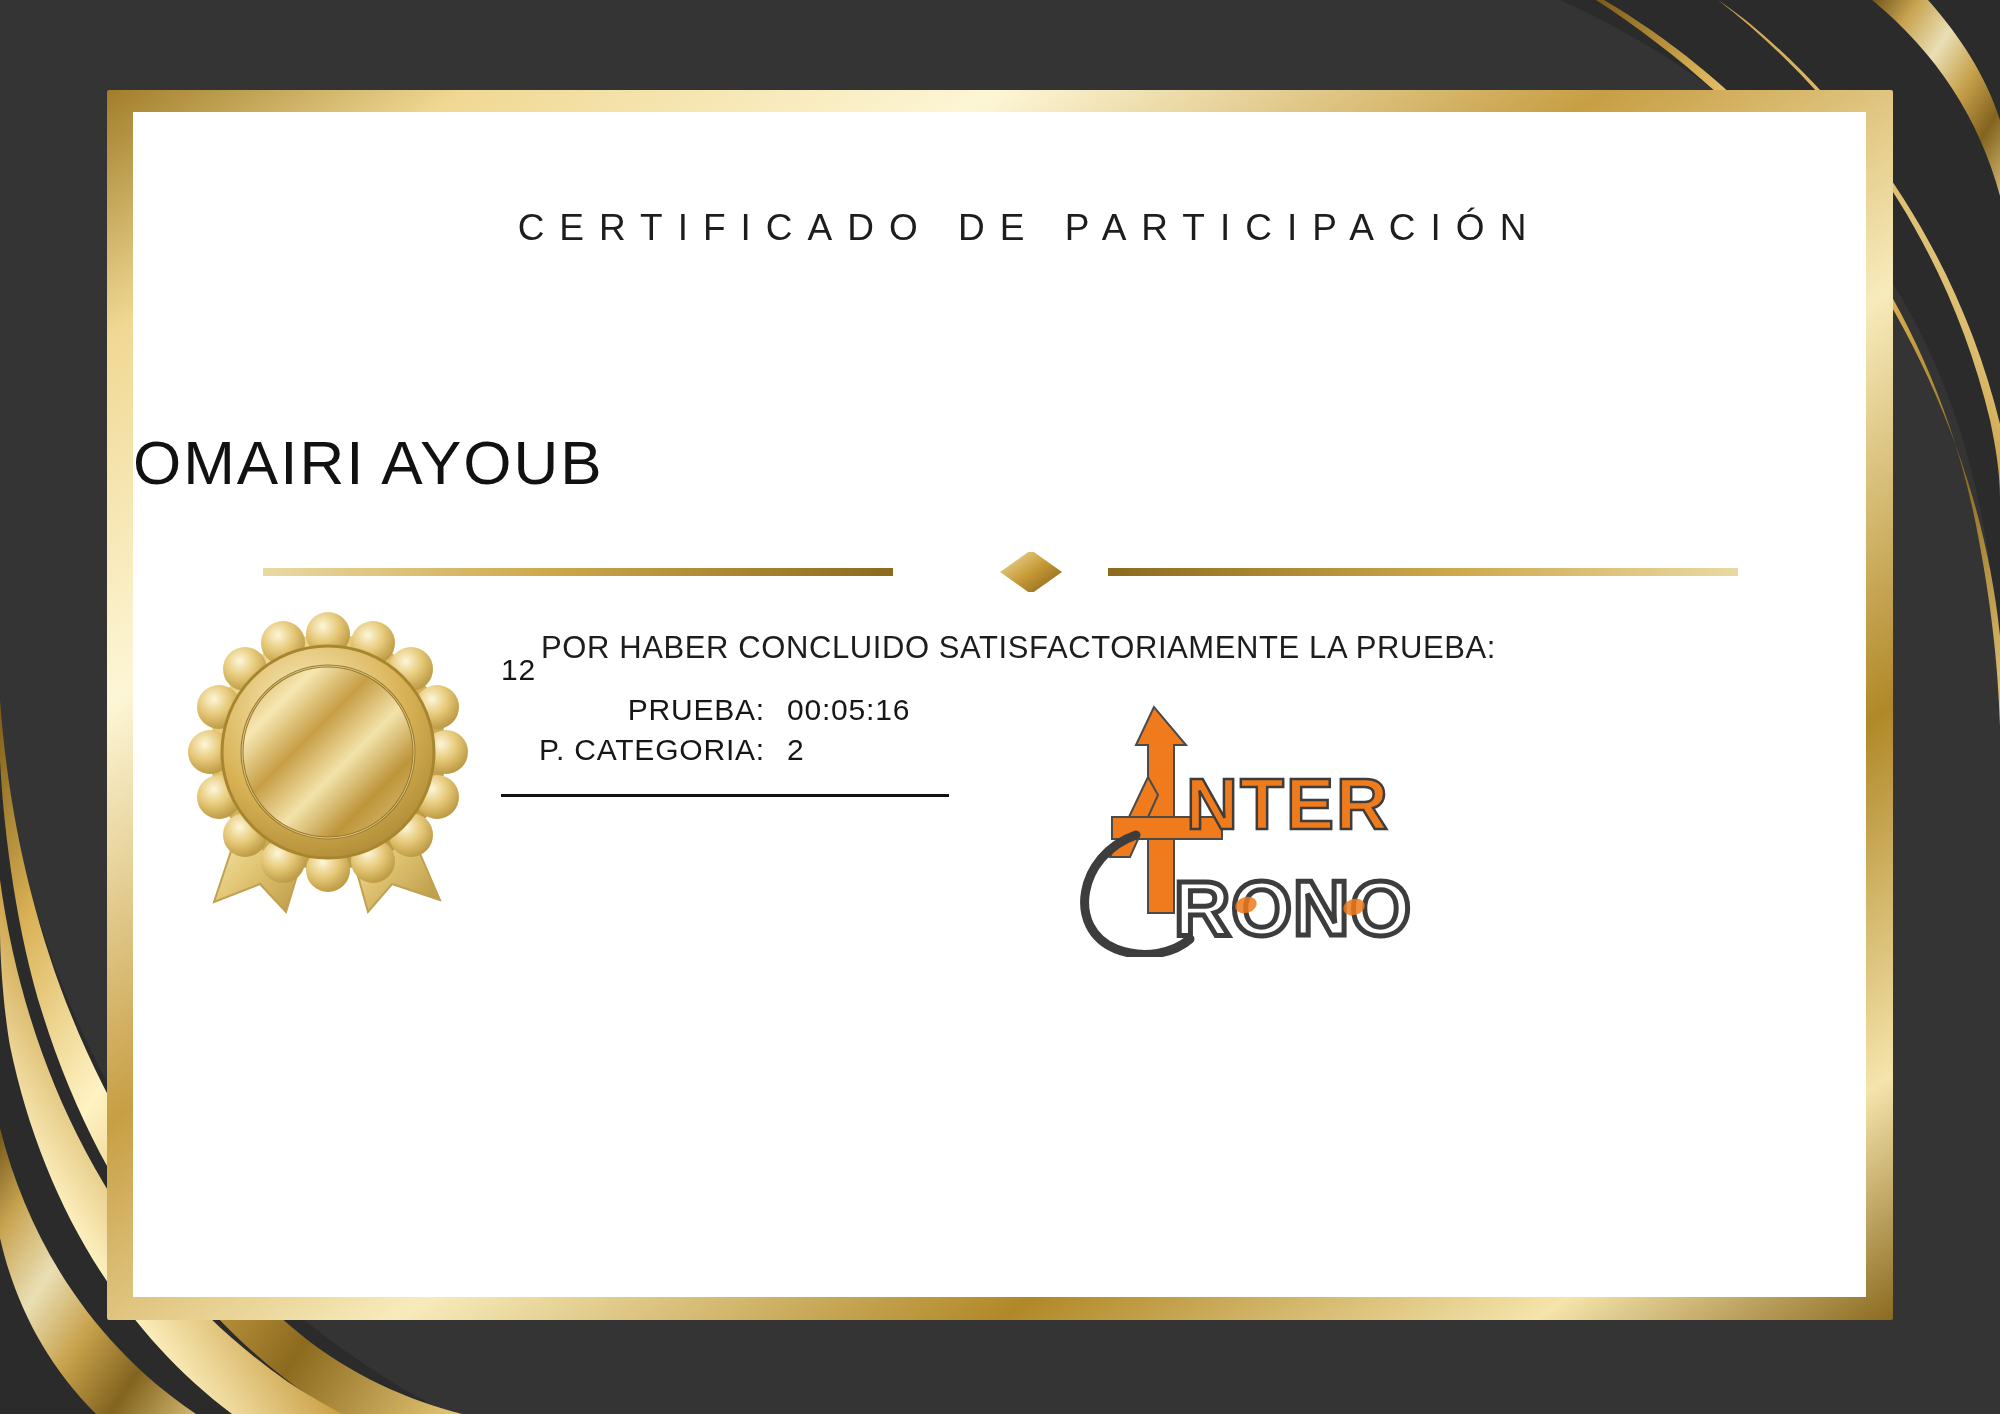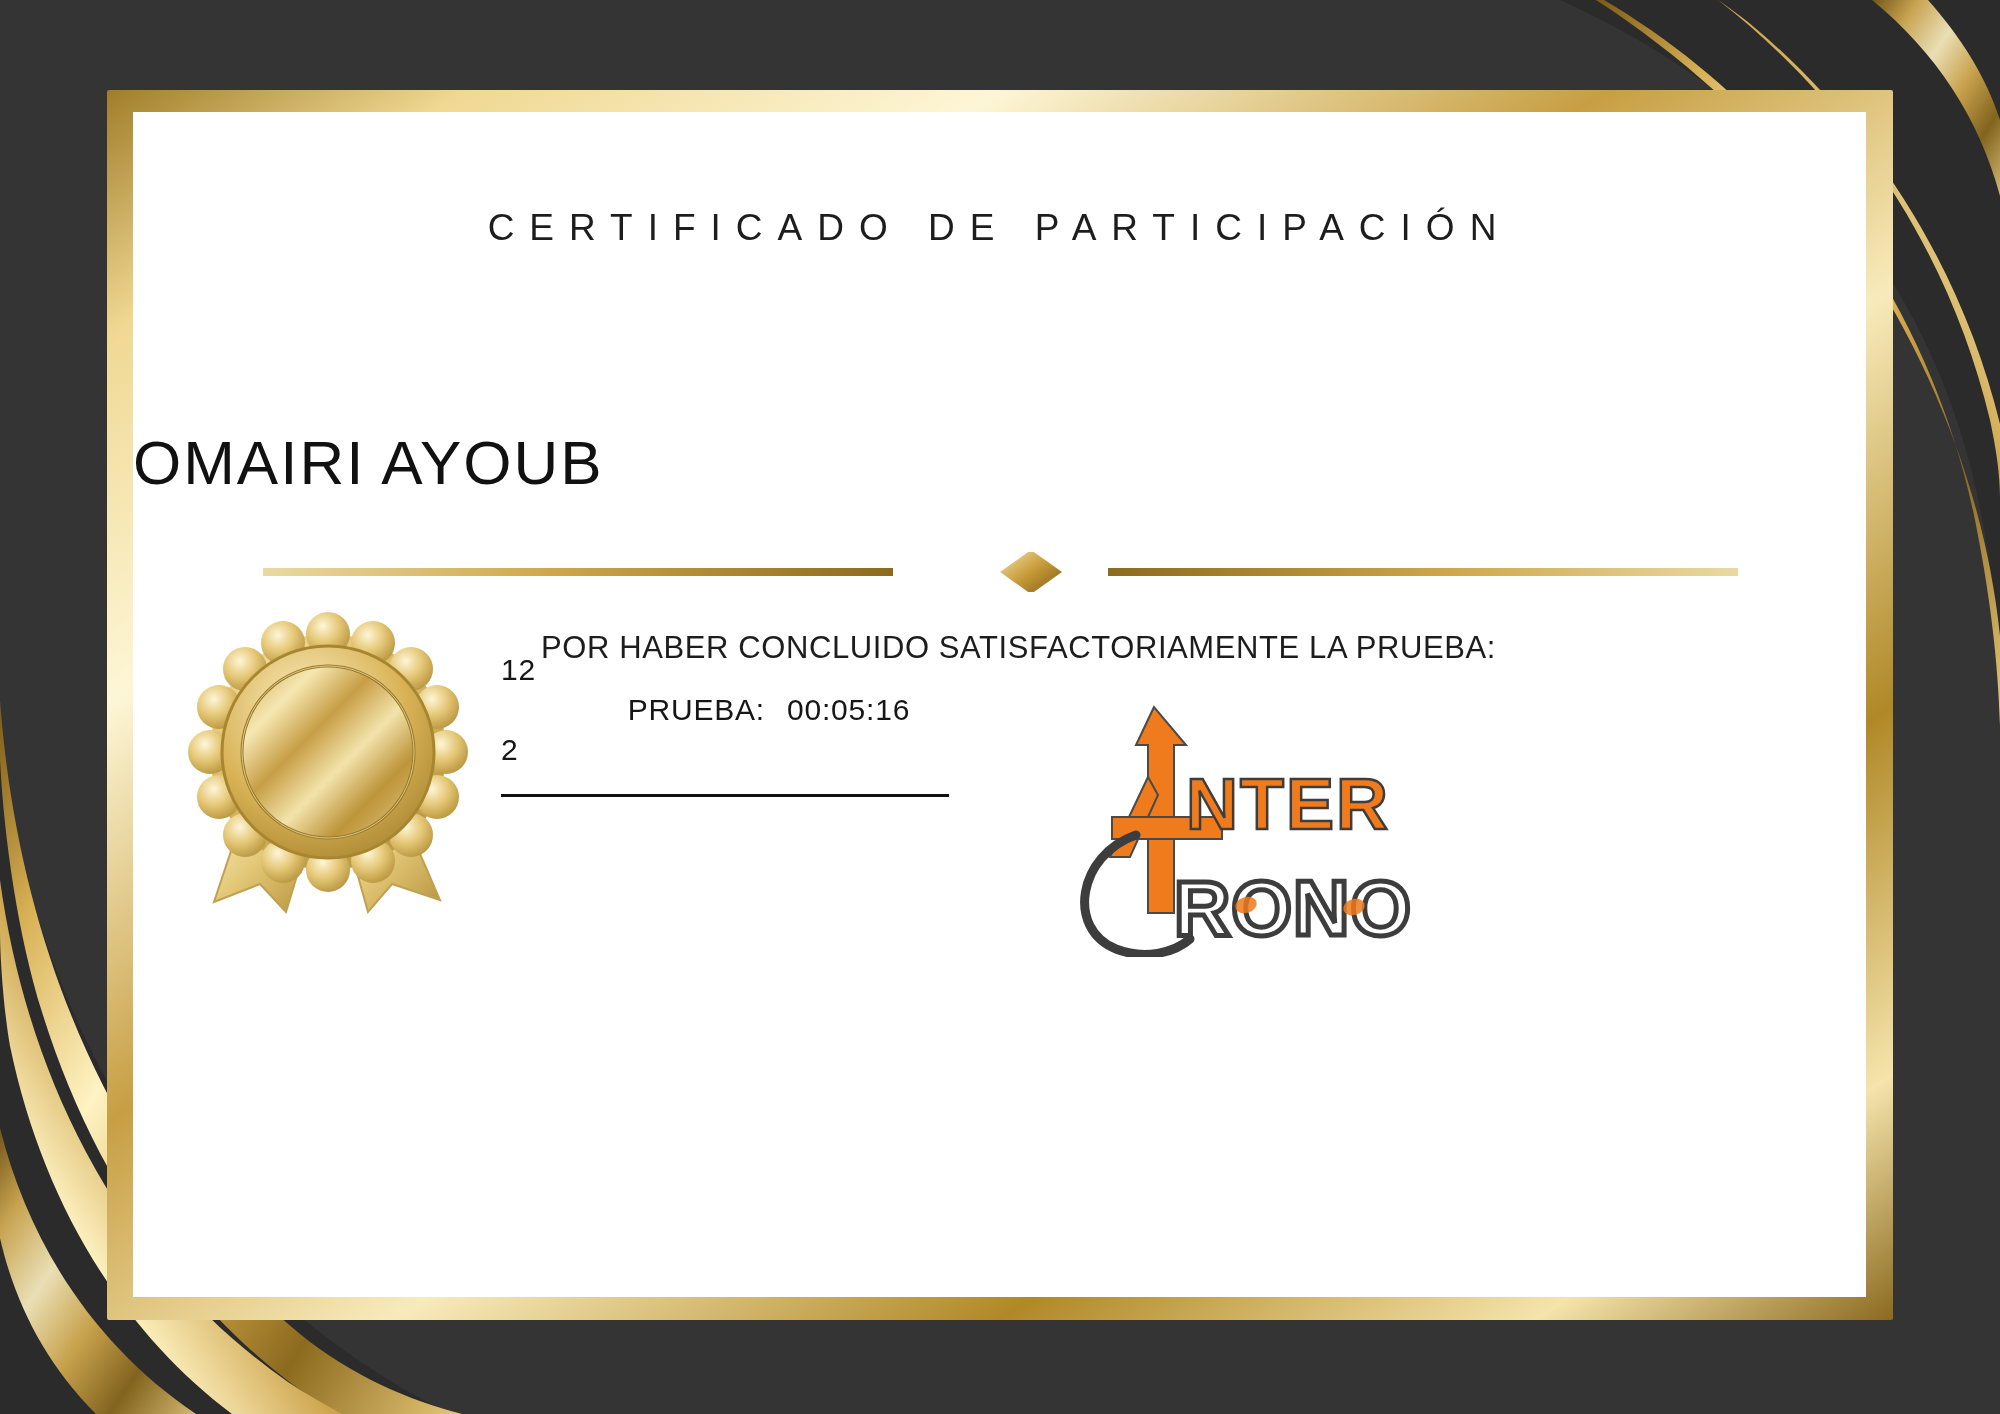--- a/index.html
+++ b/index.html
@@ -56,20 +56,21 @@
     position: absolute;
     top: 95px;
     left: 0;
     width: 100%;
     text-align: center;
     font-size: 37px;
     letter-spacing: 15px;
     color: #1d1d1d;
     font-weight: 400;
     white-space: nowrap;
+    padding-left: 30px;
   }
   .recipient {
     position: absolute;
     top: 315px;
     left: 0;
     width: 100%;
     text-align: left;
     font-size: 62px;
     letter-spacing: 2px;
     color: #111111;
@@ -298,20 +299,21 @@
 
     <div class="results">
       <div class="result-row">
         <div class="result-value">12</div>
       </div>
       <div class="result-row">
         <div class="result-label">PRUEBA:</div>
         <div class="result-value">00:05:16</div>
       </div>
       <div class="result-row">
+        <div class="result-label">P. CATEGORIA:</div>
         <div class="result-value">2</div>
       </div>
     </div>
 
     <div class="sign-line"></div>
 
     <svg class="logo" viewBox="0 0 355 290">
       <g>
         <path d="M82,120 L82,275" stroke="#ef7b1c" stroke-width="0" fill="none"></path>
 

